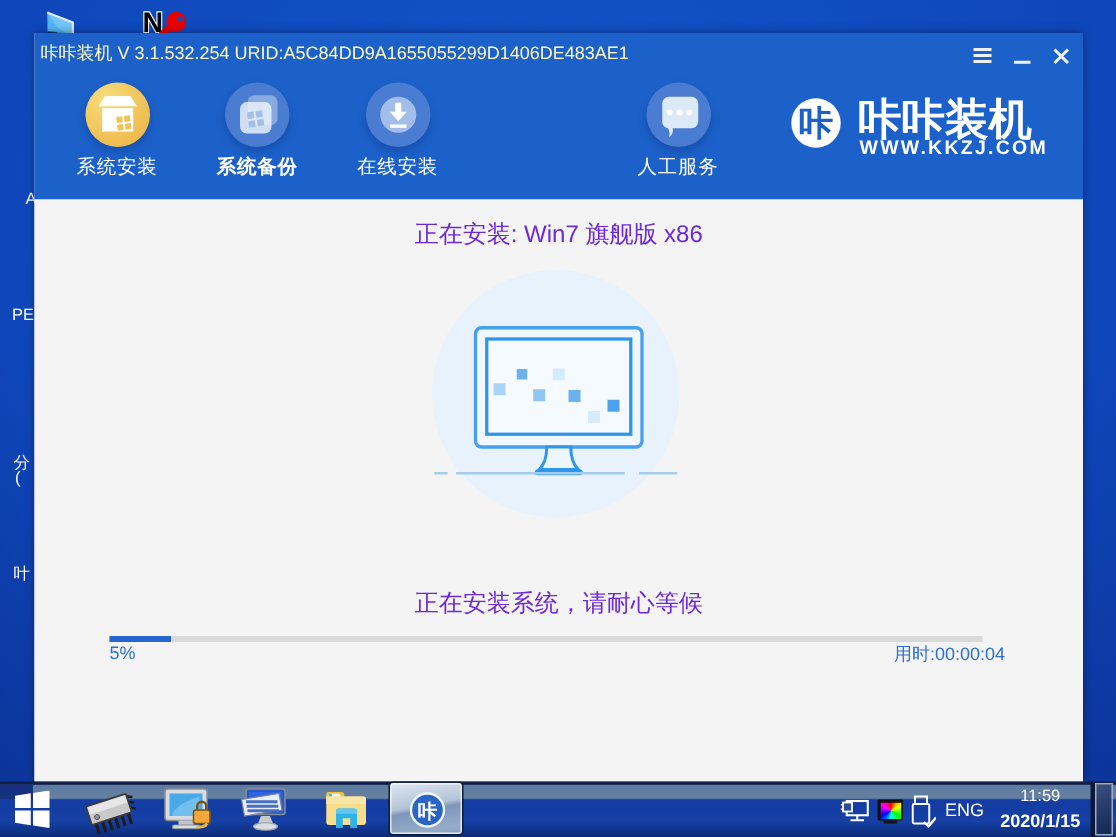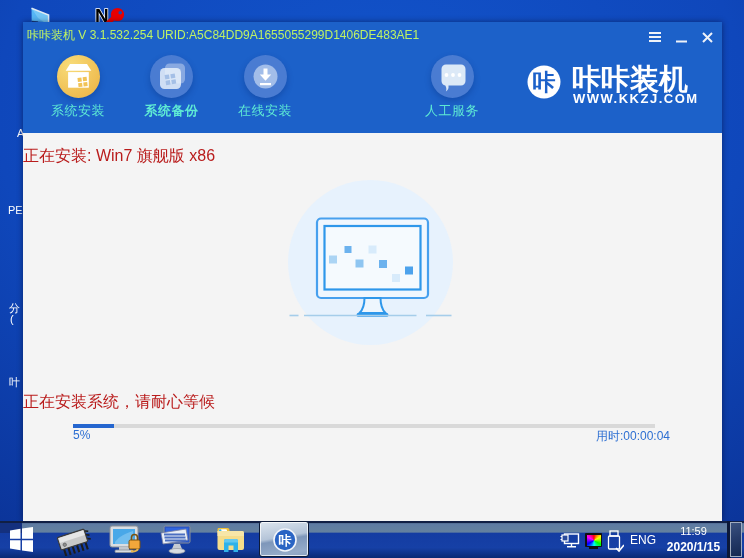--- a/index.html
+++ b/index.html
@@ -18,39 +18,39 @@
 #win {
   position:absolute; left:23px; top:22px; width:699px; height:499px;
   box-shadow:0 0 6px rgba(0,0,20,0.45);
   background:#f4f4f4;
 }
 #header {
   position:absolute; left:0; top:0; width:699px; height:111px;
   background:#1c61c9;
 }
 #titlebar-text {
-  position:absolute; left:4px; top:5px; color:#bef264; font-size:12px;
+  position:absolute; left:4px; top:5px; color:#fef9c3; font-size:12px;
   white-space:nowrap;
 }
 
 .nav { position:absolute; top:33px; width:90px; text-align:center; }
 .nav .circ {
   width:43px; height:43px; border-radius:50%; margin:0 auto;
   position:relative;
   box-shadow:0 3px 6px rgba(8,35,110,0.3);
 }
-.nav .lbl { color:#5eead4; font-size:13px; margin-top:4px; letter-spacing:0.5px; }
+.nav .lbl { color:#ffffff; font-size:13px; margin-top:4px; letter-spacing:0.5px; }
 .circ.gold { background:radial-gradient(circle at 32% 26%, #f8dc79, #eeba4d 78%); }
 .circ.blue { background:#4a7cd2; }
 .circ svg { position:absolute; left:0; top:0; }
 
 #logo { position:absolute; left:504px; top:42px; }
 
 #content { position:absolute; left:0; top:111px; width:699px; height:388px; background:#f4f4f4; }
-.bluetext { color:#b91c1c; position:absolute; width:699px; }
+.bluetext { color:#6d28d9; text-align:center; position:absolute; width:699px; }
 #bigcircle {
   position:absolute; left:265px; top:47px; width:165px; height:165px;
   border-radius:50%; background:#e7f2fd;
 }
 #monitor { position:absolute; left:262px; top:80px; }
 
 #ptrack { position:absolute; left:50px; top:291px; width:582px; height:4px; background:#d9d9d9; }
 #pfill { width:41px; height:4px; background:#2566cf; }
 .plabel { position:absolute; top:295px; color:#2d6fd2; font-size:12px; }
 

